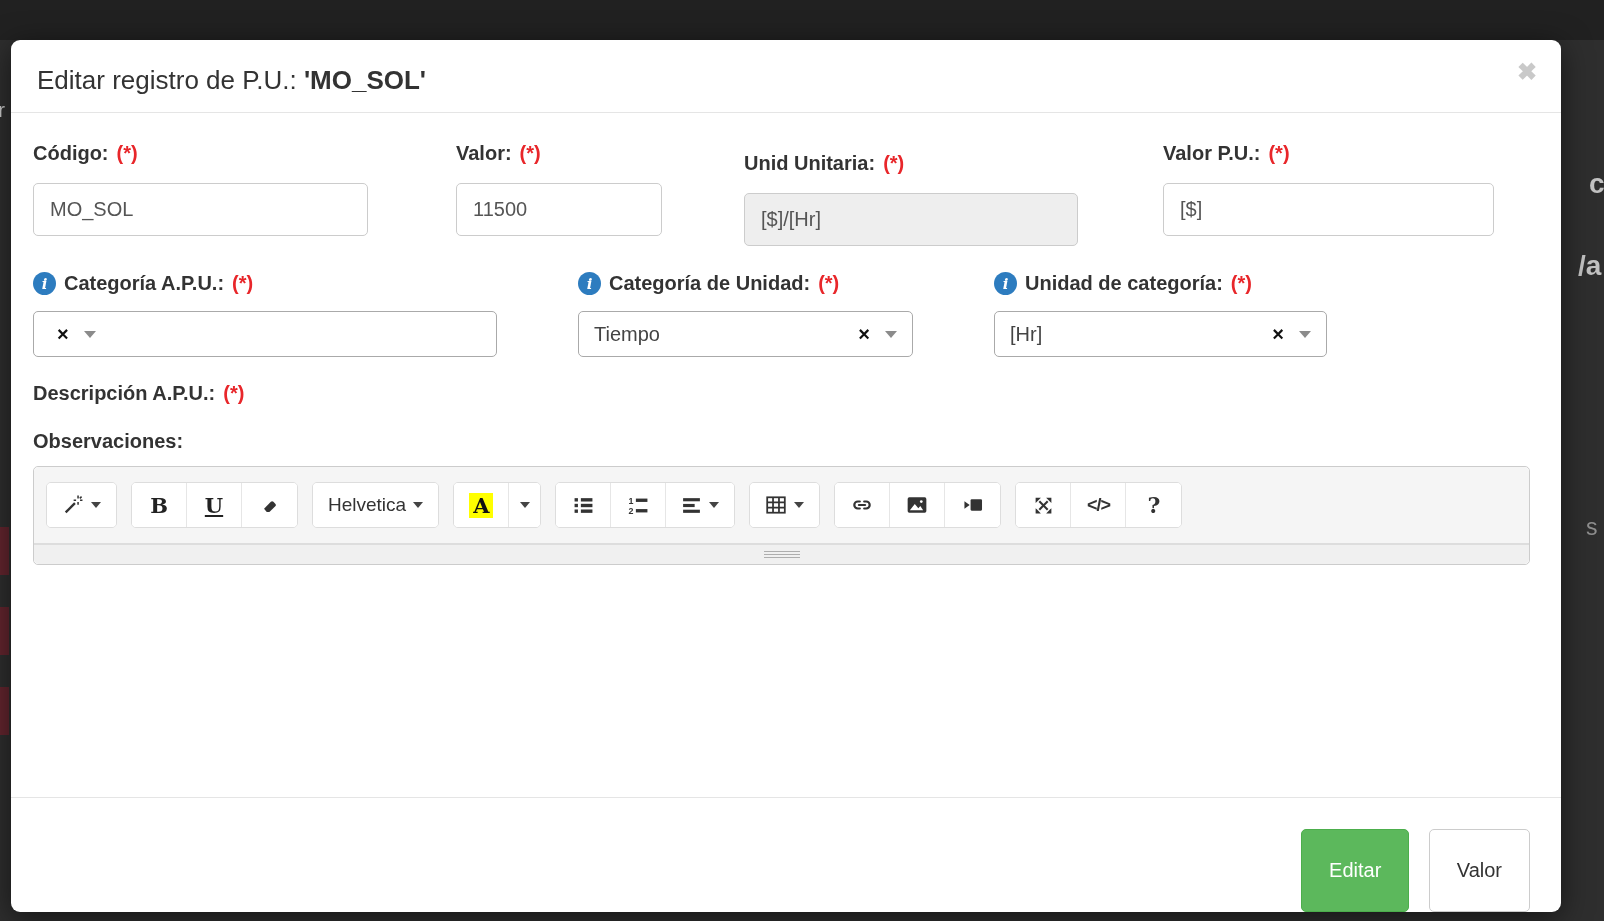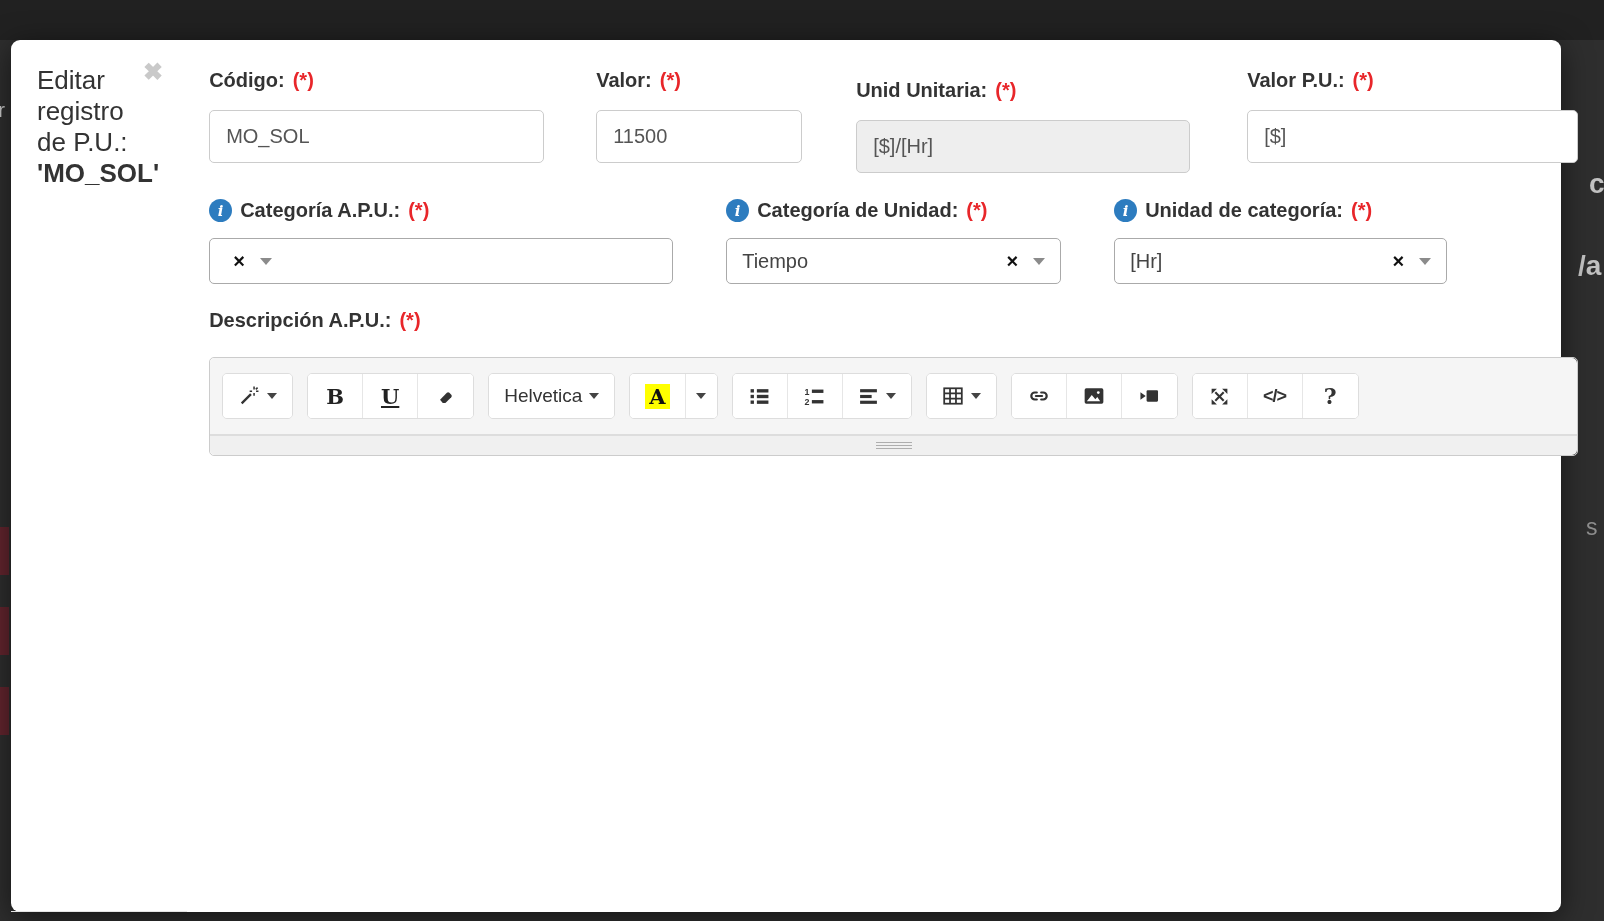--- a/index.html
+++ b/index.html
@@ -11,42 +11,42 @@
   .frag-left   { left:-2px; top:98px;  font-size:21px; font-weight:400; color:#e6e6e6; }
   .frag-rtop   { left:1589px; top:168px; font-size:28px; }
   .frag-rmid   { left:1578px; top:250px; font-size:28px; }
   .frag-rlow   { left:1586px; top:514px; font-size:23px; font-weight:400; color:#9f9f9f; }
   .red-block { position:absolute; left:0; width:9px; height:48px; background:#63252e; }
   .rb1 { top:527px; } .rb2 { top:607px; } .rb3 { top:687px; }
 
   
   .modal { position:absolute; left:11px; top:40px; width:1550px; height:872px;
            background:#fff; border-radius:9px; box-shadow:0 6px 30px rgba(0,0,0,.55);
-           display:flex; }
+           display:flex; flex-direction:column; }
   .modal-header { position:relative; padding:25px 28px 16px 26px; border-bottom:1px solid #e5e5e5; }
   .modal-title { font-size:26px; font-weight:400; color:#333; }
   .modal-title .rec { font-weight:700; }
   .close-btn { position:absolute; top:20px; right:24px; font-size:24px; line-height:1;
                color:#c9c9c9; font-weight:700; cursor:pointer; }
 
   .modal-body { padding:29px 31px 0 22px; }
-  .frow { display:flex; }
+  .frow { display:flex;gap:28px; }
   .field-label { display:flex; align-items:center; gap:8px; font-size:20px; font-weight:700;
                  color:#333; margin-bottom:18px; white-space:nowrap; }
   .req { color:#e8262a; }
   .info-badge { width:23px; height:23px; border-radius:50%; background:#2d7cbf; color:#fff;
                 font-size:15px; font-weight:700; font-style:italic; font-family:"DejaVu Serif", serif;
                 display:inline-flex; align-items:center; justify-content:center; flex:0 0 auto; }
 
   .text-input { display:block; width:100%; height:53px; border:1px solid #ccc; border-radius:5px;
                 padding:0 16px; font-size:20px; color:#555; font-family:inherit; background:#fff; outline:none; }
   .text-input:disabled { background:#eee; }
 
   .f-codigo { width:335px; margin-right:52px; }
-  .f-valor  { width:206px; margin-right:54px; }
+  .f-valor  { width:206px; margin-right:54px;margin-left:8px; }
   .f-unid   { width:334px; margin-right:57px;margin-top:10px; }
   .f-upu    { width:331px; }
 
   .row2 { margin-top:26px; }
   .row2 .field-label { margin-bottom:16px; }
   .f-cat  { width:464px; margin-right:53px; }
   .f-catu { width:335px; margin-right:53px; }
   .f-ucat { width:333px; }
   .select2 { height:46px; border:1px solid #aaa; border-radius:5px; background:#fff;
              display:flex; align-items:center; padding:0 15px; font-size:20px; color:#444; cursor:pointer; }
@@ -82,21 +82,21 @@
   .mono { letter-spacing:-1px; font-weight:700; font-size:18px; }
   .qmark { font-weight:700; font-size:22px; font-family:"DejaVu Serif", serif; }
   .note-area { height:77px; padding:17px 20px; font-size:19px; color:#333; background:#fff; }
   .statusbar { height:20px; background:#f0f0f0; border-top:1px solid #ddd; border-radius:0 0 5px 5px;
                display:flex; align-items:center; justify-content:center; cursor:ns-resize; }
   .resize-handle { width:36px; }
   .resize-handle .line { border-top:1px solid #aeaeae; margin:2px 0; height:0; }
 
   
   .modal-footer { margin-top:auto; border-top:1px solid #e5e5e5; padding:31px 31px 0 31px; text-align:right; }
-  .btn { display:inline-block; font-size:20px; line-height:1.25; padding:0 27px; border-radius:5px;
+  .btn { display:inline-block; font-size:20px; line-height:1.25; padding:28px 27px; border-radius:5px;
          cursor:pointer; font-family:inherit; }
   .btn-success { background:#5cb85c; border:1px solid #4cae4c; color:#fff; margin-right:15px; }
   .btn-default { background:#fff; border:1px solid #ccc; color:#333; }
 
   svg { display:block; }
 </style>
 </head>
 <body>
 
 <div class="screen">
@@ -190,20 +190,23 @@
       </div>
 
       <div class="row3">
         <div class="field-label">
           <span>Descripción A.P.U.:</span>
           <span class="req">(*)</span>
         </div>
       </div>
 
       <div class="obs">
+        <div class="field-label">
+          <span>Observaciones:</span>
+        </div>
 
         <div class="editor">
           <div class="toolbar">
 
             <div class="btn-group">
               <button class="tbtn">
                 <svg width="22" height="22" viewBox="0 0 20 20">
                   <path d="M2.6 16 L11 7.6 l1.5 1.5 L4.1 17.5 z" fill="#333"></path>
                   <g stroke="#333" stroke-width="1.4">
                     <line x1="14.6" y1="1.4" x2="14.6" y2="4"></line>

